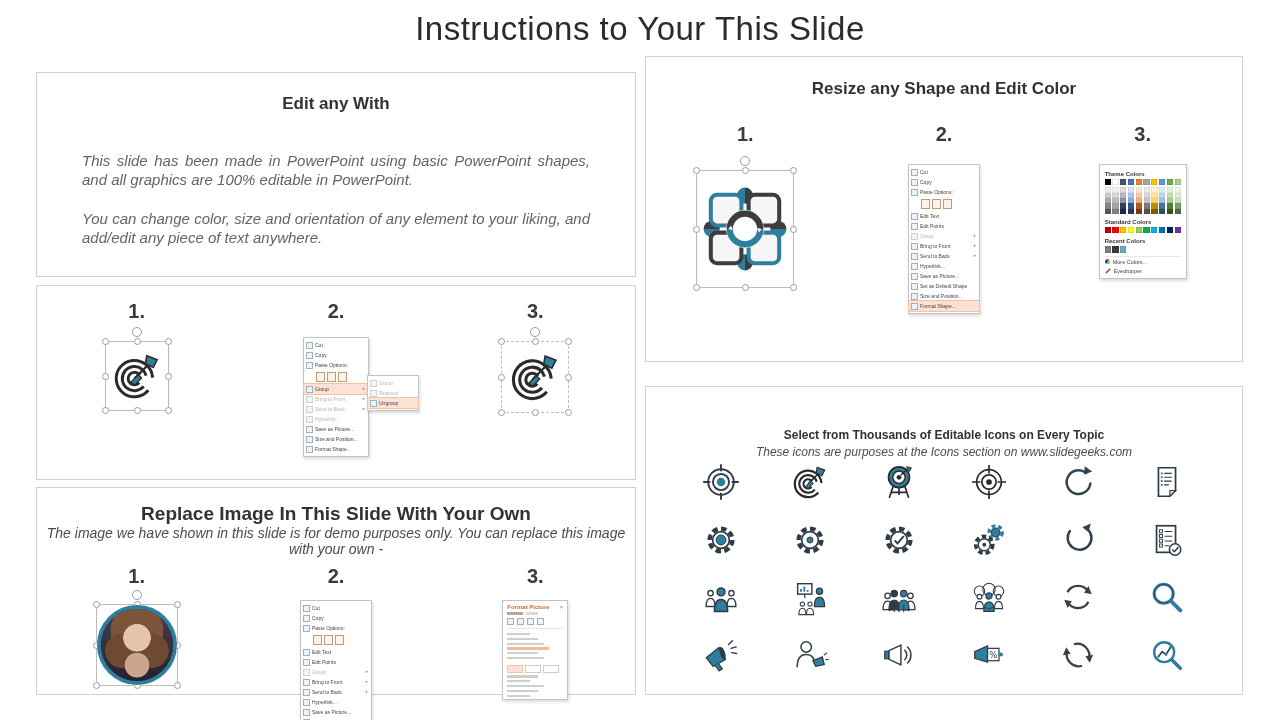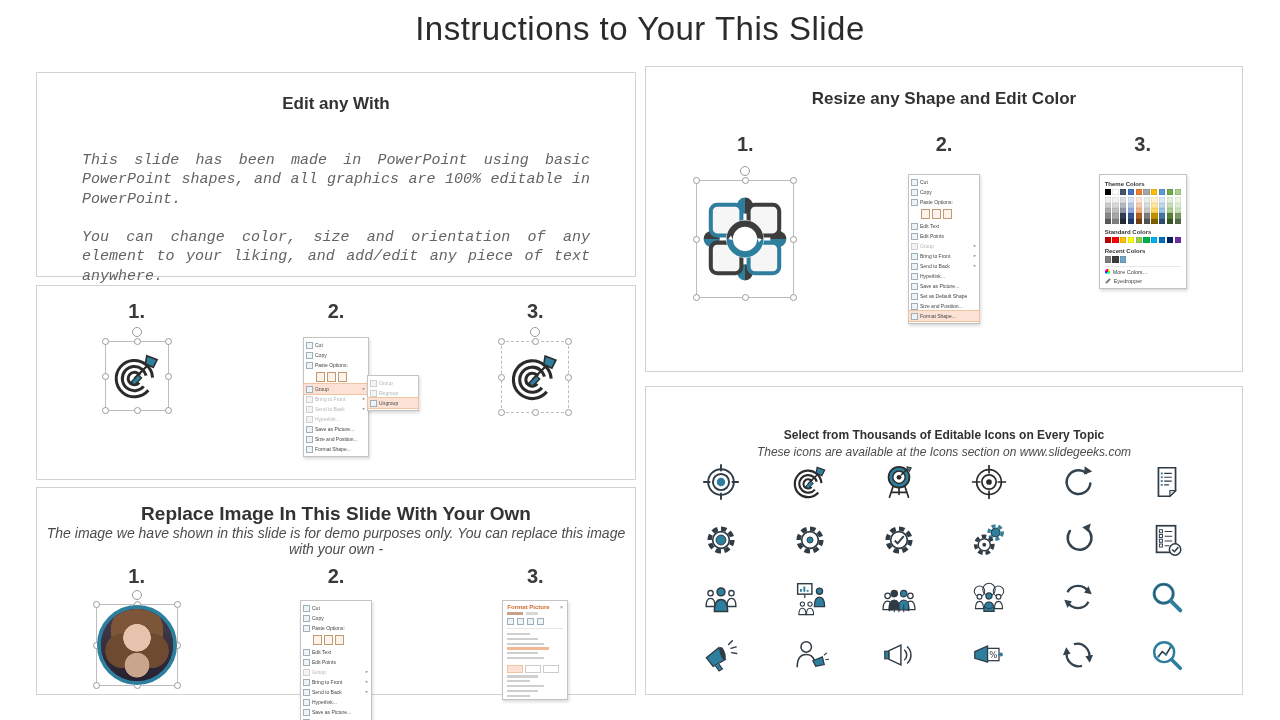--- a/index.html
+++ b/index.html
@@ -2,29 +2,29 @@
 <html><head>
 <meta charset="utf-8">
 <style>
   html,body{margin:0;padding:0;background:#fff;}
   .slide{position:relative;width:1280px;height:720px;background:#fff;font-family:"Liberation Sans",sans-serif;overflow:hidden;}
   .main-title{position:absolute;top:10px;left:0;width:100%;text-align:center;font-size:33px;color:#2b2b2b;font-weight:500;letter-spacing:.5px;}
   .panel{position:absolute;background:#fff;border:1px solid #d2d2d2;box-sizing:border-box;}
   .p-edit{left:36px;top:72px;width:600px;height:205px;}
   .p-icons{left:36px;top:285px;width:600px;height:195px;}
   .p-image{left:36px;top:487px;width:600px;height:208px;}
-  .p-resize{left:645px;top:66px;width:598px;height:306px;}
+  .p-resize{left:645px;top:56px;width:598px;height:306px;}
   .p-library{left:645px;top:386px;width:598px;height:309px;}
   .panel-title{margin:0;text-align:center;font-size:17px;font-weight:700;color:#323232;}
   .p-edit .panel-title{margin-top:21px;}
   .p-icons .panel-title{margin-top:16px;}
   .p-image .panel-title{margin-top:15px;font-size:19px;}
   .p-resize .panel-title{margin-top:22px;}
   .p-library .panel-title{margin-top:41px;font-size:12px;}
-  .body-text{font-size:15px;font-style:italic;color:#646464;text-align:justify;line-height:1.29;margin:0 45px;font-family:Liberation Mono, monospace;}
+  .body-text{font-size:15px;font-style:italic;color:#646464;text-align:justify;line-height:1.29;margin:0 45px;}
   .p-edit .body-text.first{margin-top:37px;}
   .p-edit .body-text.second{margin-top:19px;}
   .panel-sub{text-align:center;font-size:14px;font-style:italic;color:#4c4c4c;}
   .steps3{display:grid;grid-template-columns:1fr 1fr 1fr;margin-top:14px;}
   .step{display:flex;flex-direction:column;align-items:center;}
   .stepnum{font-size:20px;font-weight:700;color:#3a3a3a;}
   .step-content{margin-top:8px;display:flex;align-items:flex-start;justify-content:center;}
   
   .sel-wrap{position:relative;}
   .rot-handle{position:absolute;left:50%;top:-14px;transform:translateX(-50%);width:8px;height:8px;border:1.5px solid #9a9a9a;border-radius:50%;background:#fff;}
@@ -763,21 +763,21 @@
                 <span>Eyedropper</span>
               </div>
           </div>
         </div>
       </div>
     </div>
   </section>
 
   <section class="panel p-library">
     <h2 class="panel-title">Select from Thousands of Editable Icons on Every Topic</h2>
-    <div class="panel-sub" style="font-size:12px;margin-top:3px;">These icons are available at the Icons section on www.slidegeeks.com</div>
+    <div class="panel-sub" style="font-size:12px;margin-top:3px;">These icons are purposes at the Icons section on www.slidegeeks.com</div>
     <div class="lib-grid">
         <div class="icell">
           <svg class="ic" viewBox="0 0 40 40">
             <use href="#sym-target-focus"></use>
           </svg>
         </div>
         <div class="icell">
           <svg class="ic" viewBox="0 0 40 40">
             <use href="#sym-dartboard-arrow"></use>
           </svg>

